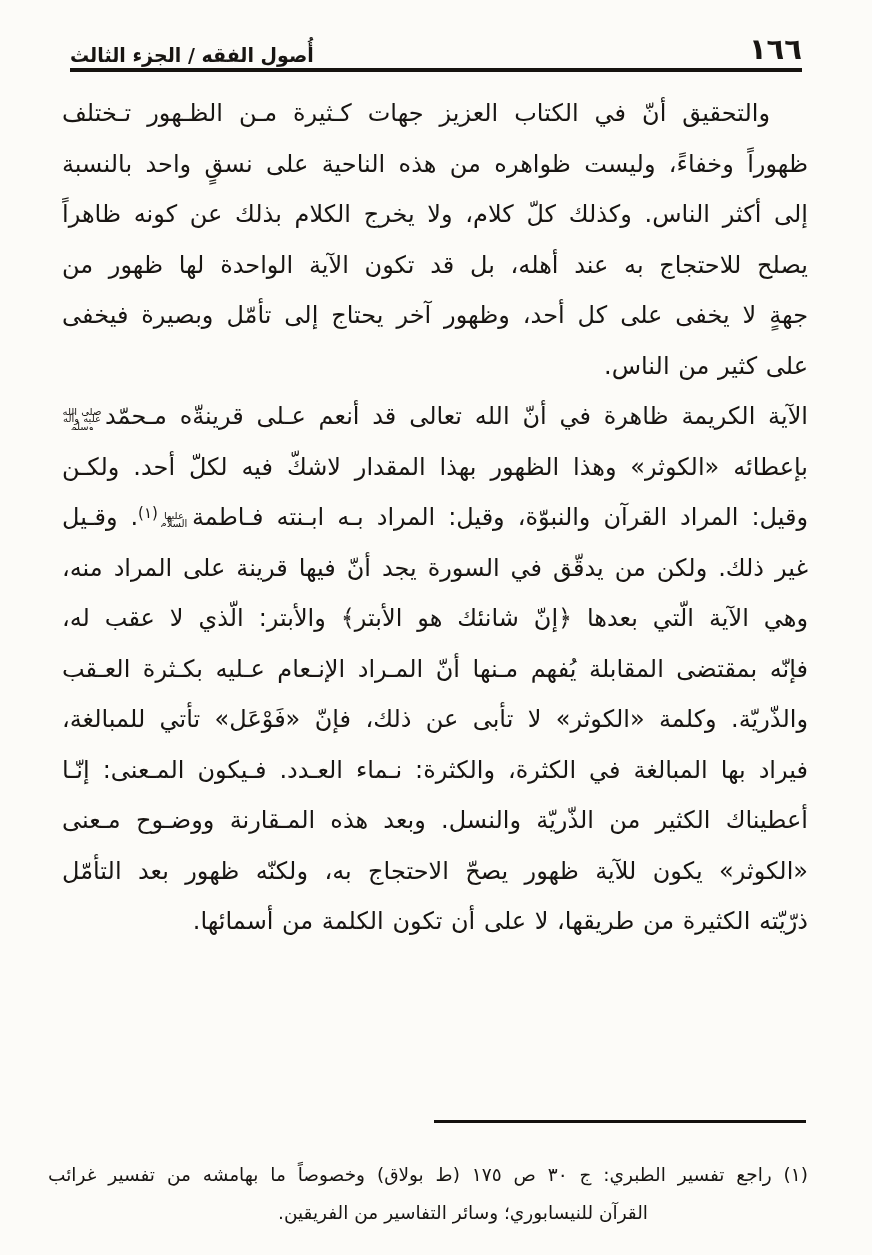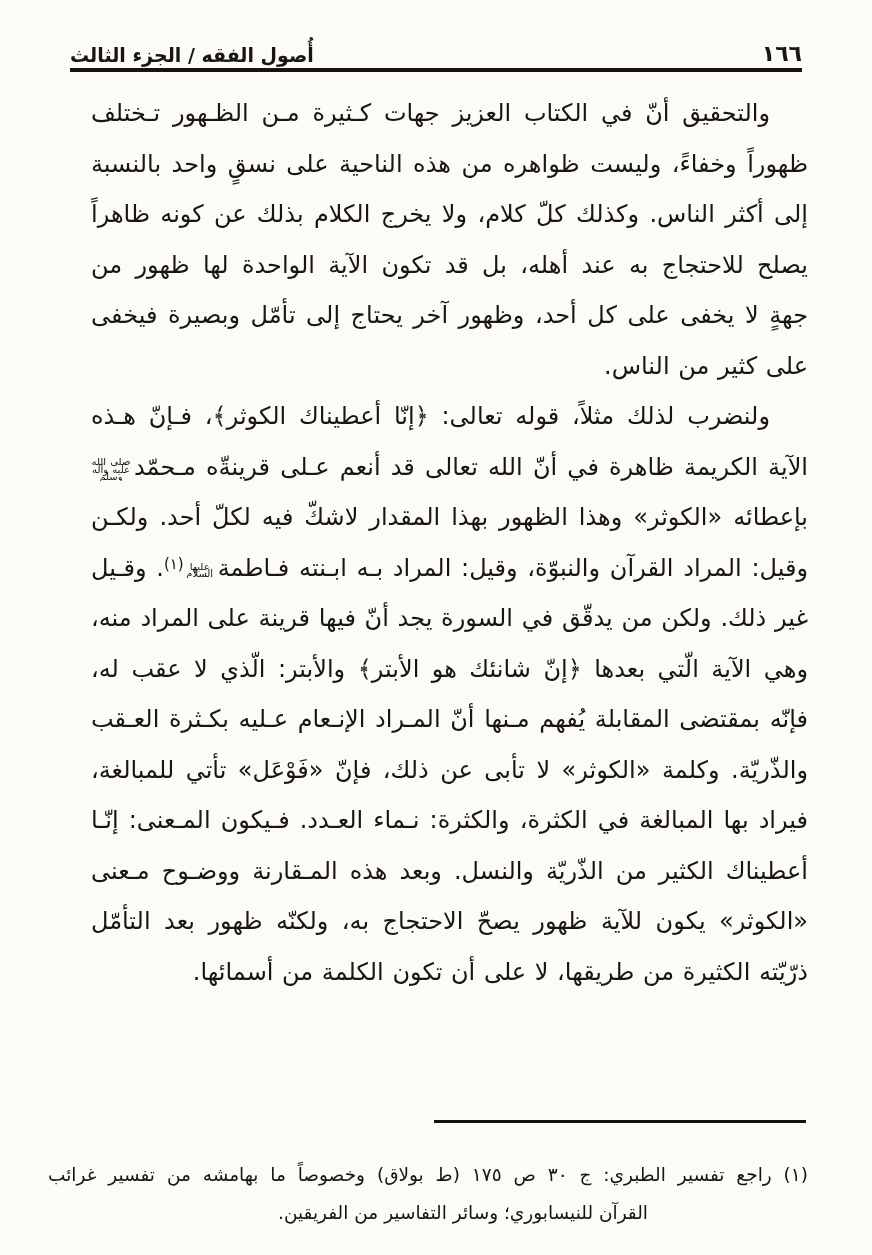--- a/index.html
+++ b/index.html
@@ -14,42 +14,41 @@
     overflow:hidden;
     box-sizing:border-box;
   }
   
   .header{
     position:absolute;top:30px;right:70px;left:70px;
     display:flex;justify-content:space-between;align-items:flex-end;
     height:36px;
   }
   .page-num{
-    font-size:22px;font-weight:bold;letter-spacing:3px;
+    font-size:29px;font-weight:bold;letter-spacing:3px;
     padding-left:6px;
     text-align:right;
   }
   .header-title{
     font-size:19px;font-weight:bold;
     transform:scaleY(1.05);
   }
   .header-rule{
     position:absolute;top:68px;right:70px;left:70px;
     border-top:4px solid #161310;
   }
   
   .body-text{
     position:absolute;top:88px;right:64px;left:62px;
   }
   .line{
     font-size:24px;
     line-height:50.5px;height:50.5px;overflow:hidden;
     text-align:justify;text-align-last:justify;
     word-spacing:1px;
-    margin-left:29px;
   }
   .line.indent{text-indent:38px;}
   .line.p-last{text-align:right;text-align-last:right;}
   
   .hon{
     display:inline-block;width:40px;
     font-size:10px;line-height:7.5px;
     text-align:center;text-align-last:center;
     vertical-align:-6px;
     margin-right:3px;
@@ -93,21 +92,20 @@
     <div class="para">
       <div class="line indent">والتحقيق أنّ في الكتاب العزيز جهات كـثيرة مـن الظـهور تـختلف</div>
       <div class="line">ظهوراً وخفاءً، وليست ظواهره من هذه الناحية على نسقٍ واحد بالنسبة</div>
       <div class="line">إلى أكثر الناس. وكذلك كلّ كلام، ولا يخرج الكلام بذلك عن كونه ظاهراً</div>
       <div class="line">يصلح للاحتجاج به عند أهله، بل قد تكون الآية الواحدة لها ظهور من</div>
       <div class="line">جهةٍ لا يخفى على كل أحد، وظهور آخر يحتاج إلى تأمّل وبصيرة فيخفى</div>
       <div class="line p-last">على كثير من الناس.</div>
     </div>
 
     <div class="para">
-      <div class="line indent">ولنضرب لذلك مثلاً، قوله تعالى: ﴿إنّا أعطيناك الكوثر﴾، فـإنّ هـذه</div>
       <div class="line">
         <span>الآية الكريمة ظاهرة في أنّ الله تعالى قد أنعم عـلى قرينةّه مـحمّد</span><span class="hon">صلى الله عليه وآله وسلم</span>
       </div>
       <div class="line">بإعطائه «الكوثر» وهذا الظهور بهذا المقدار لاشكّ فيه لكلّ أحد. ولكـن</div>
       <div class="line">
         <span>وقيل: المراد القرآن والنبوّة، وقيل: المراد بـه ابـنته فـاطمة</span><span class="hon small">عليها السلام</span><span class="fn-ref">(١)</span><span>. وقـيل</span>
       </div>
       <div class="line">غير ذلك. ولكن من يدقّق في السورة يجد أنّ فيها قرينة على المراد منه،</div>
       <div class="line">وهي الآية الّتي بعدها ﴿إنّ شانئك هو الأبتر﴾ والأبتر: الّذي لا عقب له،</div>
       <div class="line">فإنّه بمقتضى المقابلة يُفهم مـنها أنّ المـراد الإنـعام عـليه بكـثرة العـقب</div>

